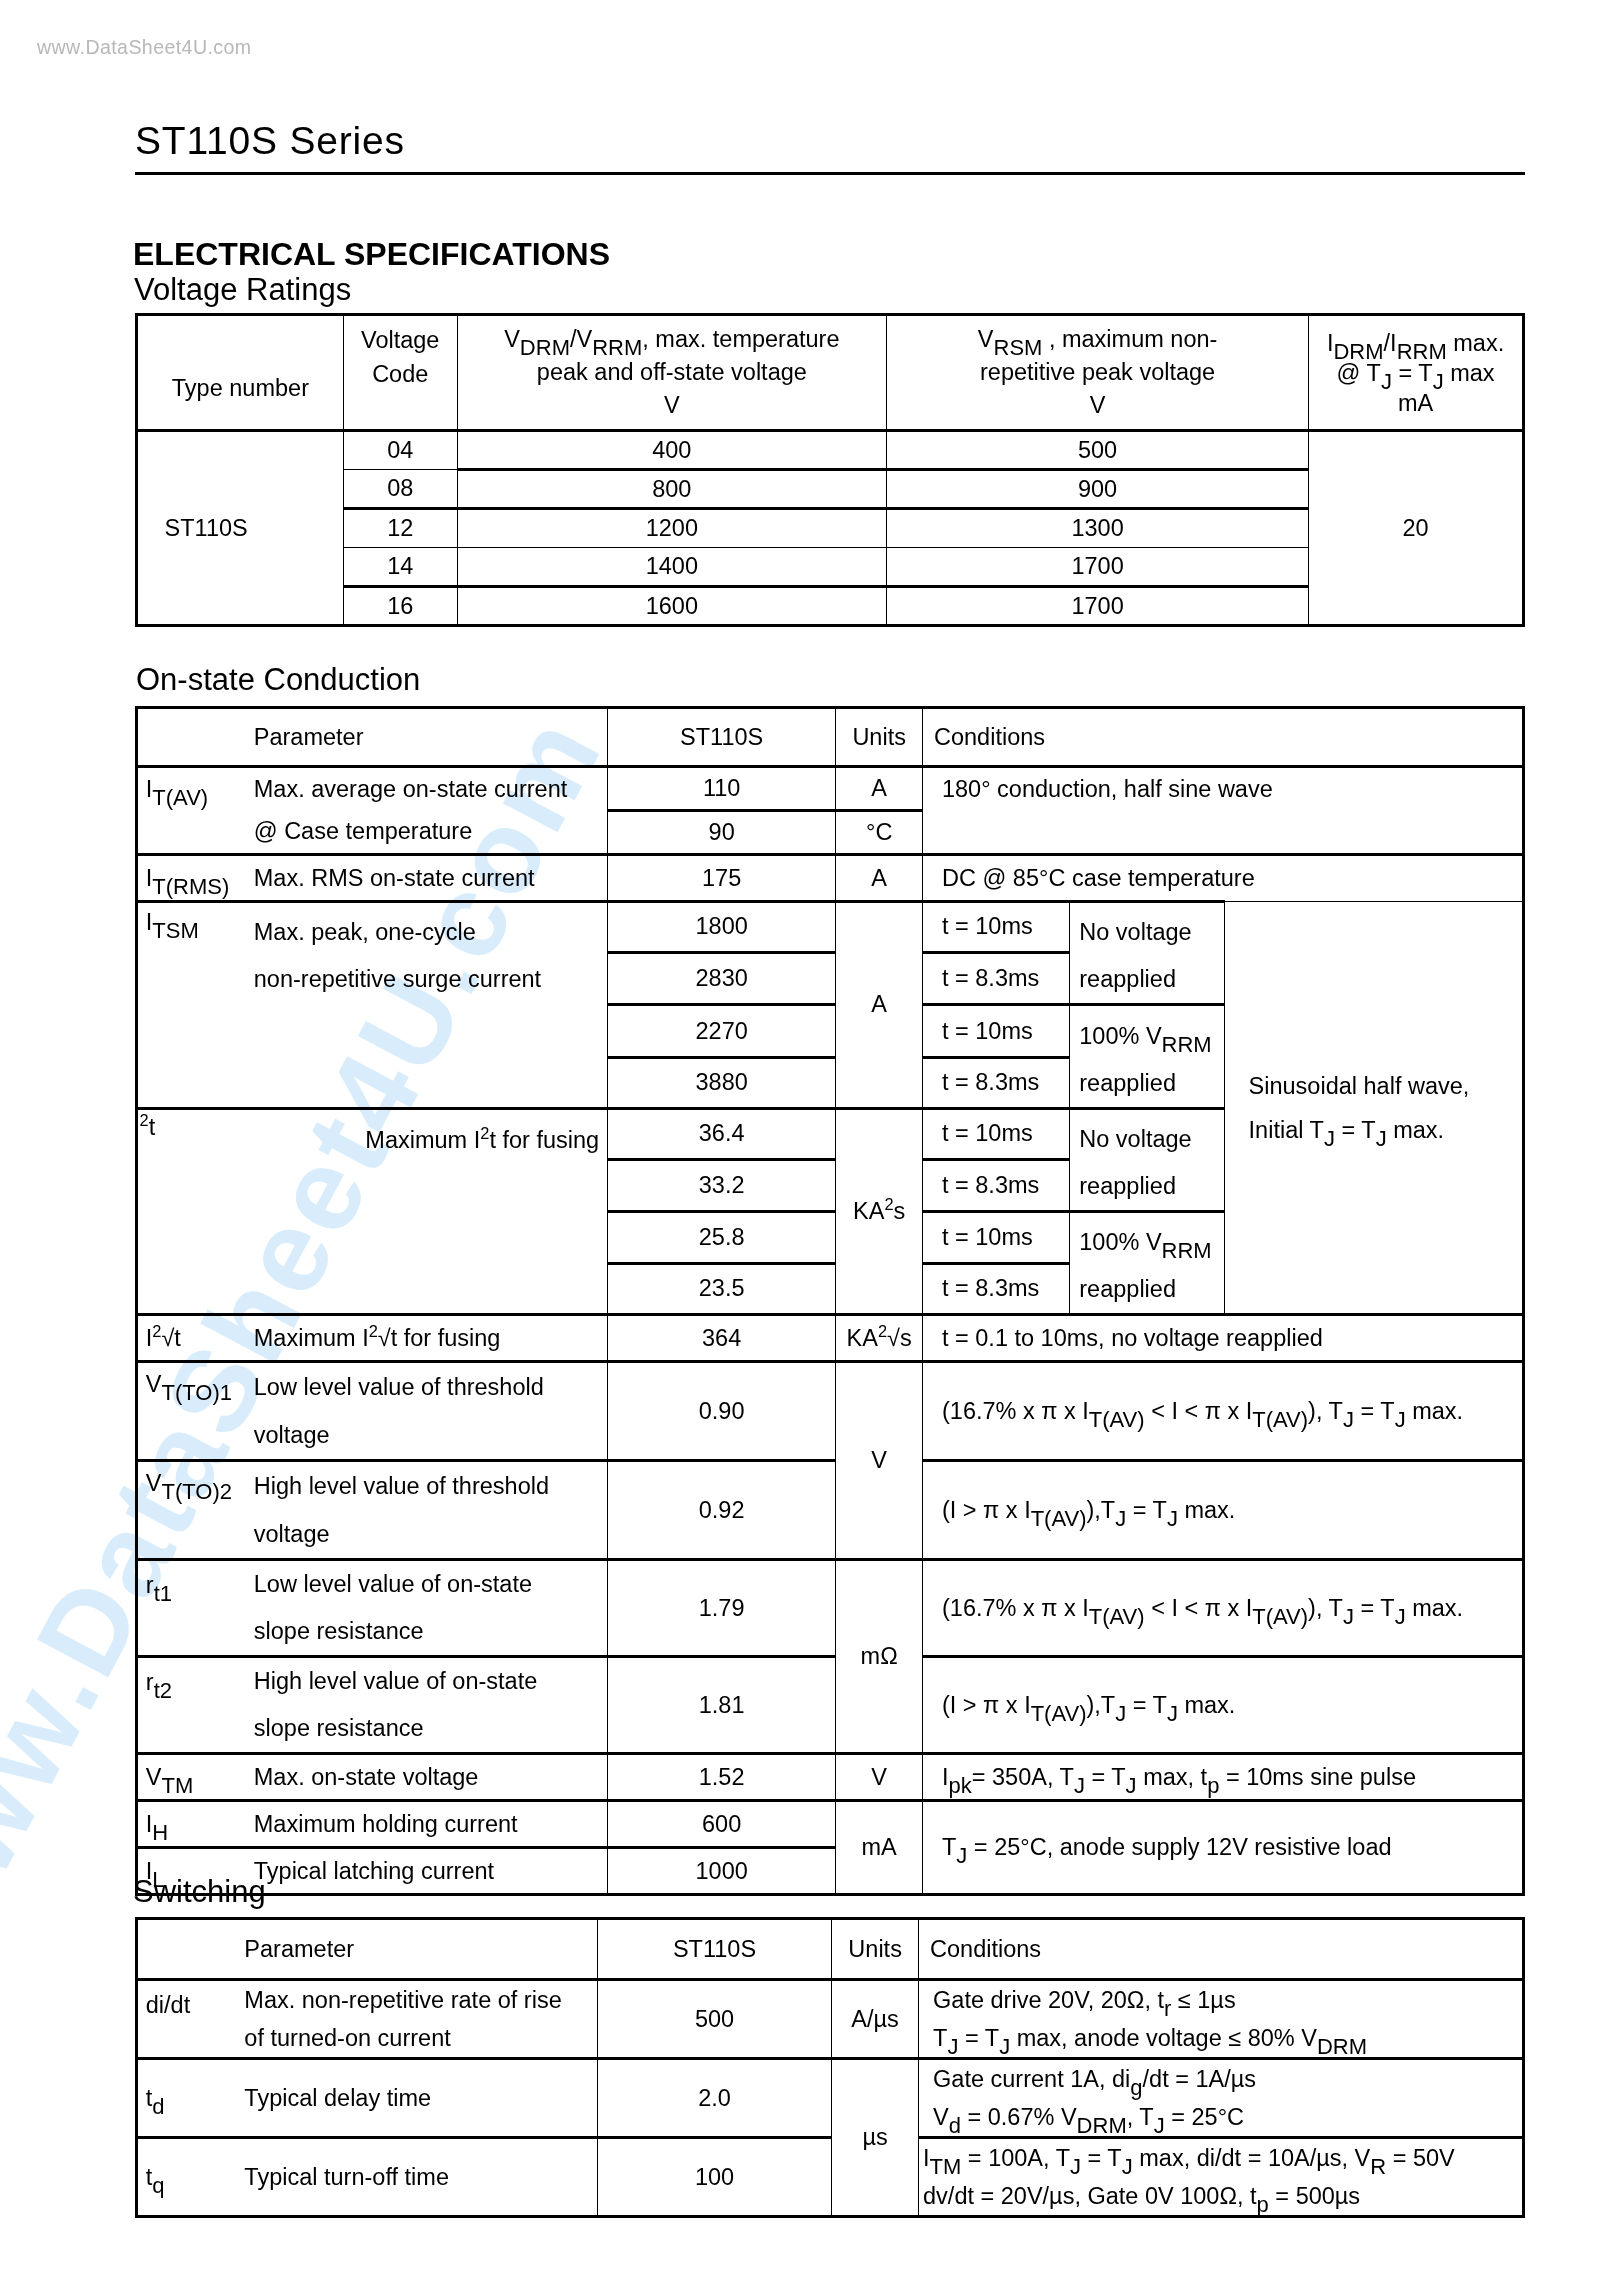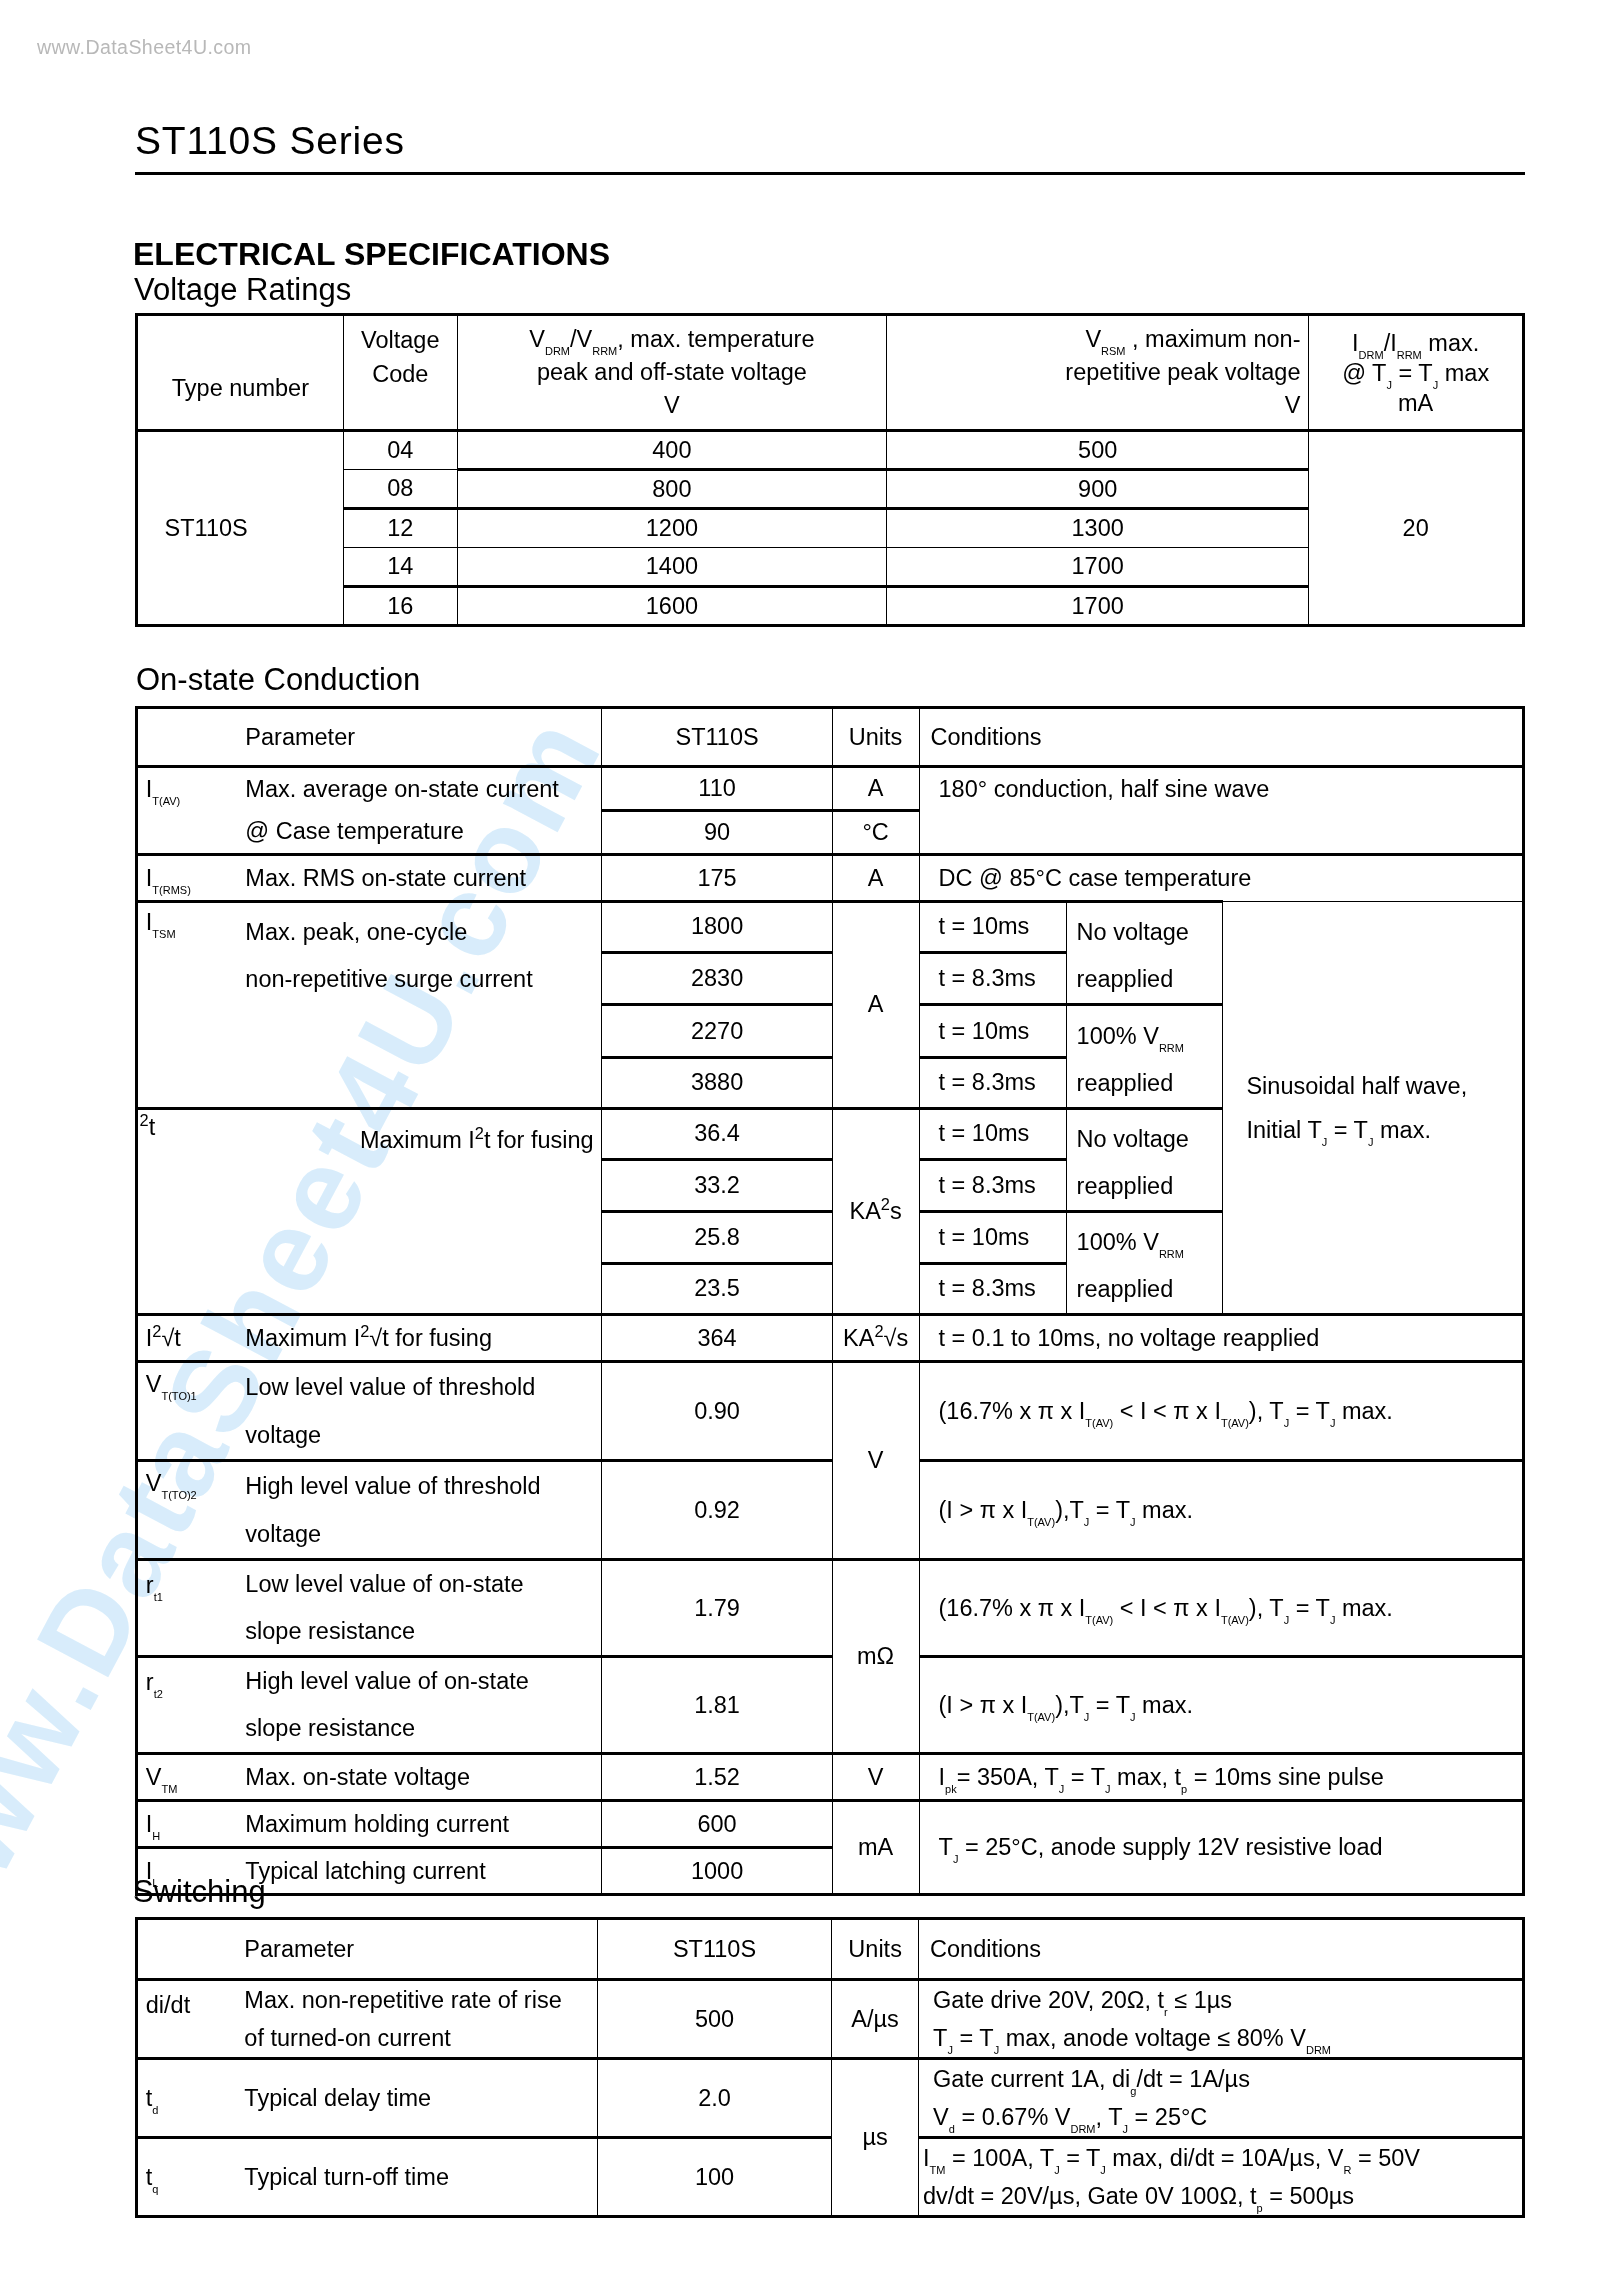--- a/index.html
+++ b/index.html
@@ -7,21 +7,21 @@
   .abs{position:absolute;}
   .wm-top{left:37px;top:36px;font-size:19.6px;color:#b8b8b8;letter-spacing:0.4px;}
   .title{left:135px;top:119px;font-size:39px;letter-spacing:0.8px;}
   .rule{left:135px;top:172px;width:1390px;height:3.1px;background:#000;}
   .h-elec{left:133px;top:236px;font-size:32px;font-weight:bold;}
   .h-sub{font-size:31px;}
   table{position:absolute;border-collapse:collapse;font-size:23.5px;}
   td{border:1.6px solid #000;padding:0 7.8px;vertical-align:middle;}
   .thick-top td{border-top:3.9px solid #000;}
   .c{text-align:center;}
-  sub{font-size:11px;vertical-align:-7.8px;line-height:0;}
+  sub{font-size:22px;vertical-align:-7.8px;line-height:0;}
   sup{font-size:16.4px;vertical-align:9.4px;line-height:0;}
   .tbl{border:3.9px solid #000;}
   .wm-diag{position:absolute;left:-141px;top:1916px;font-size:117px;font-weight:bold;color:#d6ecfb;transform:rotate(-62deg);transform-origin:left top;white-space:nowrap;letter-spacing:4.7px;z-index:0;pointer-events:none;opacity:0.95;}
 </style>
 </head>
 <body>
 
 <div class="wm-diag">www.DataSheet4U.com</div>
 
 <div class="abs wm-top">www.DataSheet4U.com</div>
@@ -43,21 +43,21 @@
     <td class="c" style="padding-top:31px;">Type number</td>
     <td class="c" style="line-height:34px;padding-bottom:31px;">
       <div>Voltage</div>
       <div>Code</div>
     </td>
     <td class="c" style="line-height:33px;">
       <div><span>V</span><sub>DRM</sub><span>/V</span><sub>RRM</sub><span>, max. temperature</span></div>
       <div>peak and off-state voltage</div>
       <div>V</div>
     </td>
-    <td class="c" style="line-height:33px;text-align:right;">
+    <td class="c" style="line-height:33px;">
       <div><span>V</span><sub>RSM</sub><span> , maximum non-</span></div>
       <div>repetitive peak voltage</div>
       <div>V</div>
     </td>
     <td class="c" style="line-height:30px;padding:0 1.6px;">
       <div><span>I</span><sub>DRM</sub><span>/I</span><sub>RRM</sub><span> max.</span></div>
       <div><span>@ T</span><sub>J</sub><span> = T</span><sub>J</sub><span> max</span></div>
       <div>mA</div>
     </td>
   </tr>

